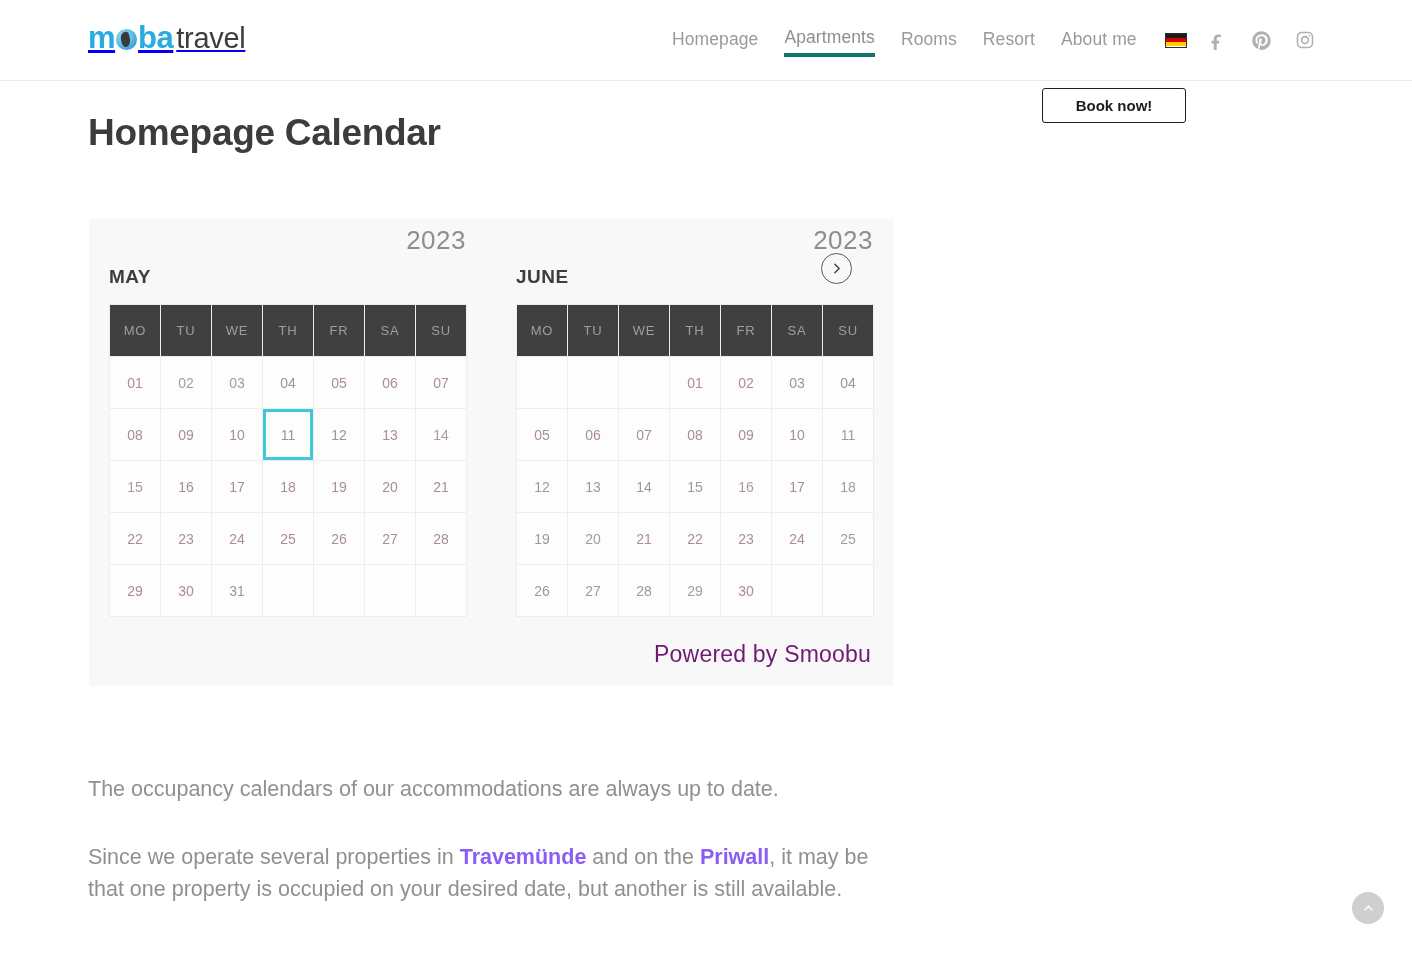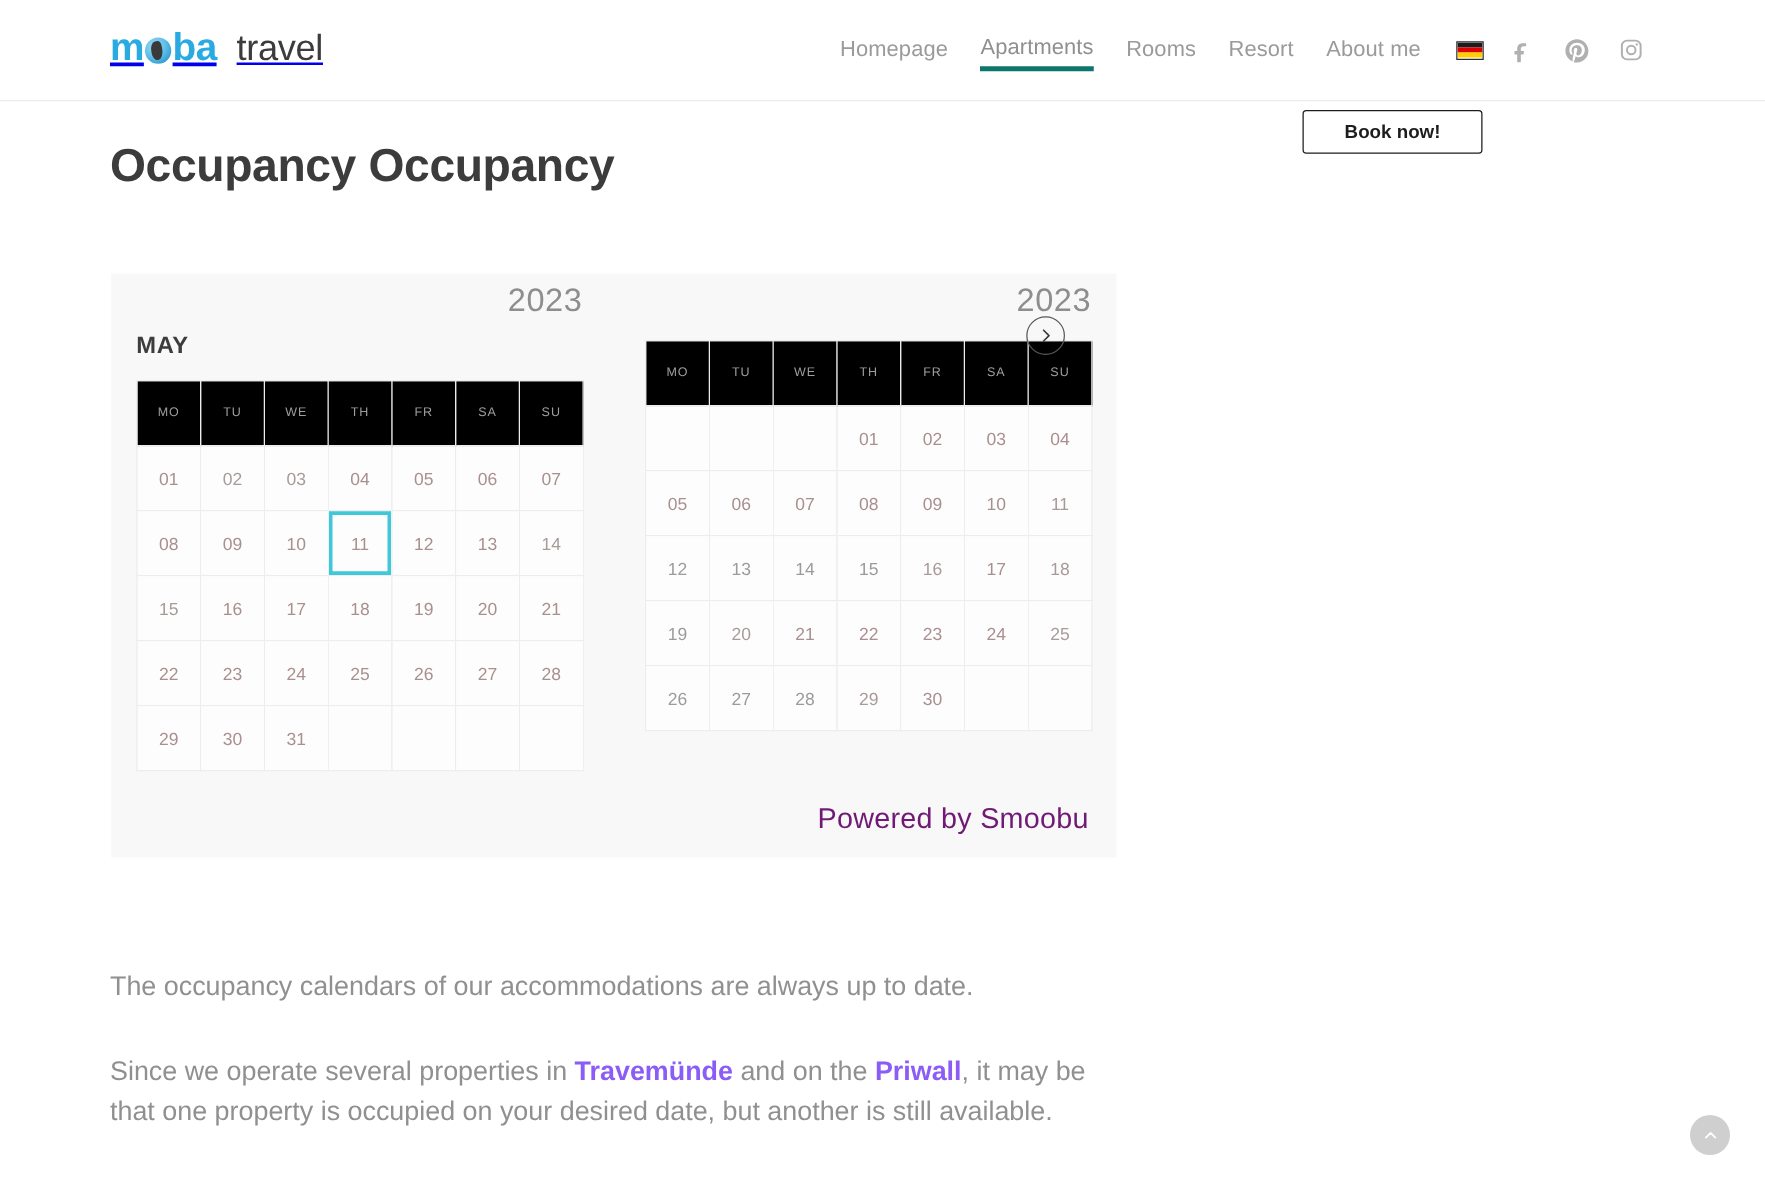--- a/index.html
+++ b/index.html
@@ -51,21 +51,21 @@
     left: 5px; top: 3px;
     width: 9px; height: 15px;
     background: #3a3a3a;
     border-radius: 50% 30% 55% 40%;
     transform: rotate(-12deg);
   }
   .logo-travel {
     font-size: 29px;
     font-weight: 400;
     color: #3c3c3c;
-    margin-left: 16px;
+    margin-left: 3px;
     letter-spacing: -0.3px;
     text-align: right;
   }
 
   .nav {
     position: absolute;
     left: 672px;
     top: 27px;
     display: flex;
     align-items: center;
@@ -195,24 +195,24 @@
 
   table.cal {
     border-collapse: collapse;
     margin-top: 16px;
     width: 357px;
     table-layout: fixed;
   }
   table.cal th {
     height: 52px;
     width: 51px;
-    font-size: 10px;
+    font-size: 13px;
     font-weight: 400;
     color: #9e9e9e;
-    background: #000000;
+    background: #404040;
     border: 1px solid #ededed;
     letter-spacing: 0.8px;
   }
   table.cal td {
     height: 52px;
     width: 51px;
     font-size: 14px;
     font-weight: 400;
     color: #9b9b9b;
     border: 1px solid #ededed;
@@ -331,21 +331,21 @@
         <rect x="3" y="3" width="18" height="18" rx="5"></rect>
         <circle cx="12" cy="12" r="4.1"></circle>
         <circle cx="17.3" cy="6.7" r="1.1" fill="#b0b0b0" stroke="none"></circle>
       </svg>
     </a>
   </div>
 </div>
 
 <button class="book-now">Book now!</button>
 
-<h1 class="page-title">Occupancy Occupancy</h1>
+<h1 class="page-title">Homepage Calendar</h1>
 
 <div class="cal-panel">
   <div class="cal-wrap">
 
     <div class="month">
       <div class="month-year">2023</div>
       <div class="month-name">MAY</div>
       <table class="cal">
         <thead>
           <tr>
@@ -403,20 +403,21 @@
               <td class="empty"><span class="num"></span></td>
               <td class="empty"><span class="num"></span></td>
               <td class="empty"><span class="num"></span></td>
             </tr>
           </tbody>
       </table>
     </div>
 
     <div class="month">
       <div class="month-year">2023</div>
+      <div class="month-name">JUNE</div>
       <button class="next-btn">
         <svg width="13" height="13" viewBox="0 0 24 24" fill="none" stroke="#3a3a3a" stroke-width="2.4" stroke-linecap="round" stroke-linejoin="round">
             <polyline points="9 4 17 12 9 20"></polyline>
           </svg>
       </button>
       <table class="cal">
         <thead>
           <tr>
             <th>MO</th>
             <th>TU</th>

